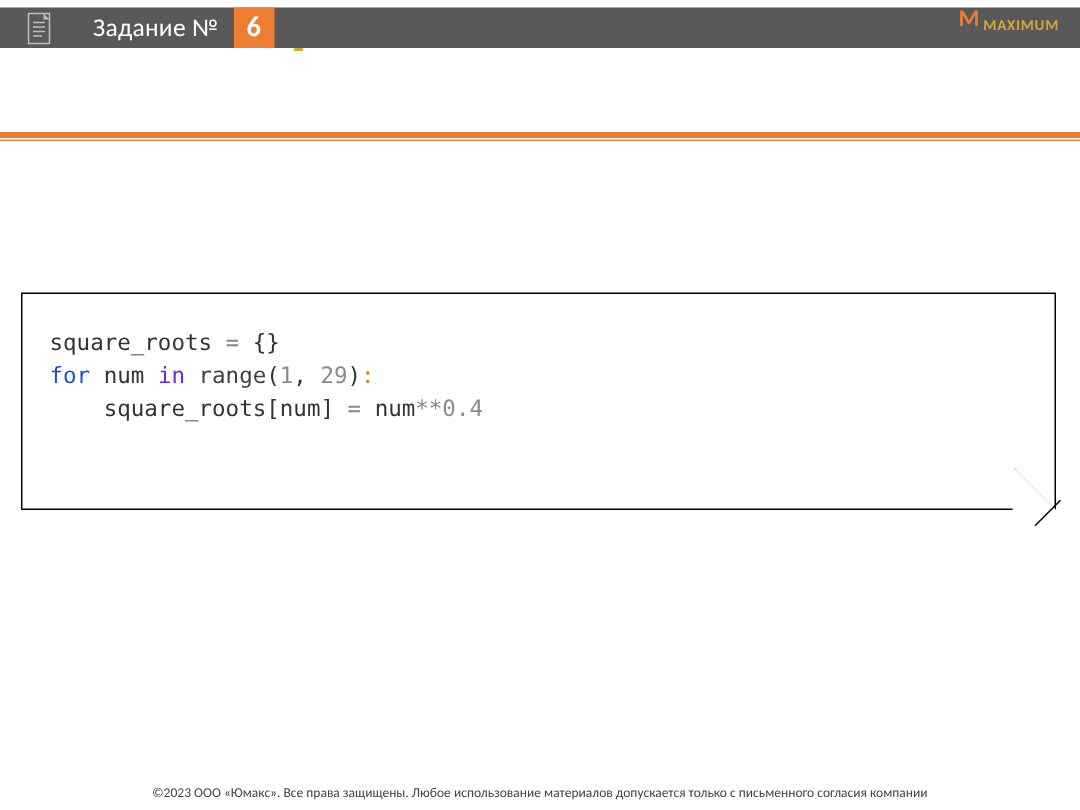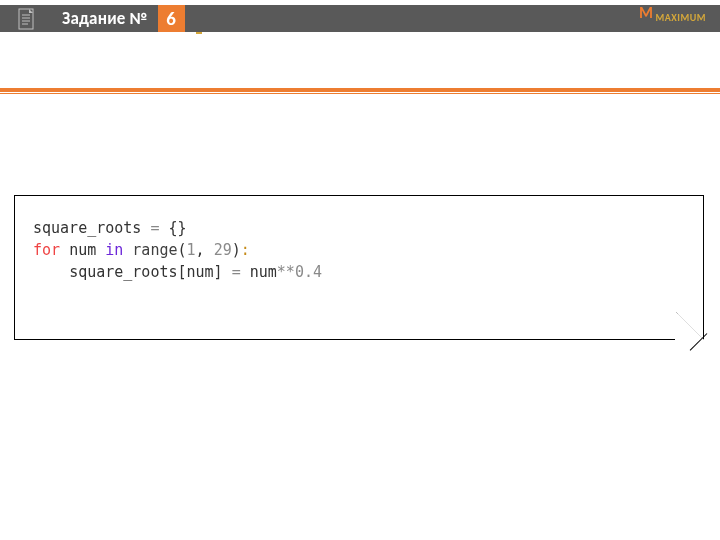--- a/index.html
+++ b/index.html
@@ -1,35 +1,35 @@
 <!DOCTYPE html>
 <html><head>
 <meta charset="utf-8">
 <style>
   html,body{margin:0;padding:0;width:720px;height:540px;font-family:Calibri,Arial,sans-serif;background:#fff;overflow:hidden}
   .slide{position:relative;width:720px;height:540px}
   .top-bar{position:absolute;top:5px;left:0;right:0;height:27px;background:#595959;display:flex;align-items:center}
   .doc-icon{width:24px;height:24px;margin-left:16px;display:flex;align-items:center;justify-content:center}
   .doc-icon svg{display:block}
-  .task-label{color:#fff;font-weight:700;font-size:17px;margin-left:22px;letter-spacing:.2px}
+  .task-label{color:#fff;font-weight:400;font-size:17px;margin-left:22px;letter-spacing:.2px}
   .num-box{width:27px;height:27px;background:#ed7d31;color:#fff;font-weight:700;font-size:19px;display:flex;align-items:center;justify-content:center;margin-left:10px}
   .gold-line{position:absolute;top:32px;left:196px;width:6px;height:0;border-top:2px solid #d4a73a}
   .logo{position:absolute;top:6px;right:14px;font-size:10px;font-weight:700;color:#d4a73a;letter-spacing:.5px}
   .logo .m{color:#ed7d31;font-size:16px;position:relative;top:-3px;margin-right:2px}
   .logo-under{position:absolute;top:22px;right:16px;font-size:6px;color:#5a5a5a;font-style:italic;letter-spacing:1px}
   .prompt{position:absolute;top:44px;left:14px;right:14px;font-size:14.2px;color:#1a1a1a;line-height:1.35;text-align:justify}
   .prompt .mono{font-family:Calibri,Arial,sans-serif;font-size:14px}
   .rule1{position:absolute;top:88px;left:0;right:0;border-top:4px solid #ed7d31}
   .rule2{position:absolute;top:93px;left:0;right:0;border-top:1px solid #ed7d31}
   .code-box{position:absolute;top:195px;left:14px;width:690px;border:1.5px solid #000;box-sizing:border-box;padding:22px 18px 56px 18px}
   .code{font-family:Consolas,Menlo,monospace;font-size:15px;line-height:1.45;white-space:pre;color:#333}
   .k-name{color:#333}
   .k-op{color:#888}
   .k-br{color:#333}
-  .k-kw{color:#ef4444}
+  .k-kw{color:#1d4ed8}
   .k-in{color:#6d28d9}
   .k-fn{color:#404040}
   .k-num{color:#8a8a8a}
   .k-colon{color:#c58a17}
   .corner{position:absolute;bottom:-1px;right:-1px;width:28px;height:28px}
   .corner::before{content:"";position:absolute;bottom:0;right:0;width:0;height:0;border-left:28px solid #000;border-top:28px solid transparent;z-index:2}
   .corner::after{content:"";position:absolute;bottom:-1px;right:-1px;width:0;height:0;border-left:30px solid #fff;border-top:30px solid transparent;z-index:3}
   .corner-inner{position:absolute;bottom:0;right:0;width:0;height:0;border-left:26px solid #fff;border-top:26px solid transparent;z-index:4}
   .corner-line{position:absolute;bottom:6px;right:-3px;width:24px;height:0;border-top:1px solid #000;transform:rotate(-45deg);transform-origin:right;z-index:5}
   .footer{position:absolute;bottom:6px;left:0;right:0;text-align:center;font-size:9px;color:#444}
@@ -65,13 +65,14 @@
   <div class="code-box">
     <div class="code"><span class="k-name">square_roots </span><span class="k-op">= </span><span class="k-br">{}</span>
 <span class="k-kw">for </span><span class="k-name">num </span><span class="k-in">in </span><span class="k-fn">range</span><span class="k-br">(</span><span class="k-num">1</span><span class="k-br">, </span><span class="k-num">29</span><span class="k-br">)</span><span class="k-colon">:</span>
 <span>    </span><span class="k-name">square_roots[num] </span><span class="k-op">= </span><span class="k-name">num</span><span class="k-op">**</span><span class="k-num">0.4</span></div>
     <div class="corner">
         <div class="corner-inner"></div>
         <div class="corner-line"></div>
       </div>
   </div>
 
+  <div class="footer">©2023 ООО «Юмакс». Все права защищены. Любое использование материалов допускается только с  письменного согласия компании</div>
 </div>
 
 </body></html>

